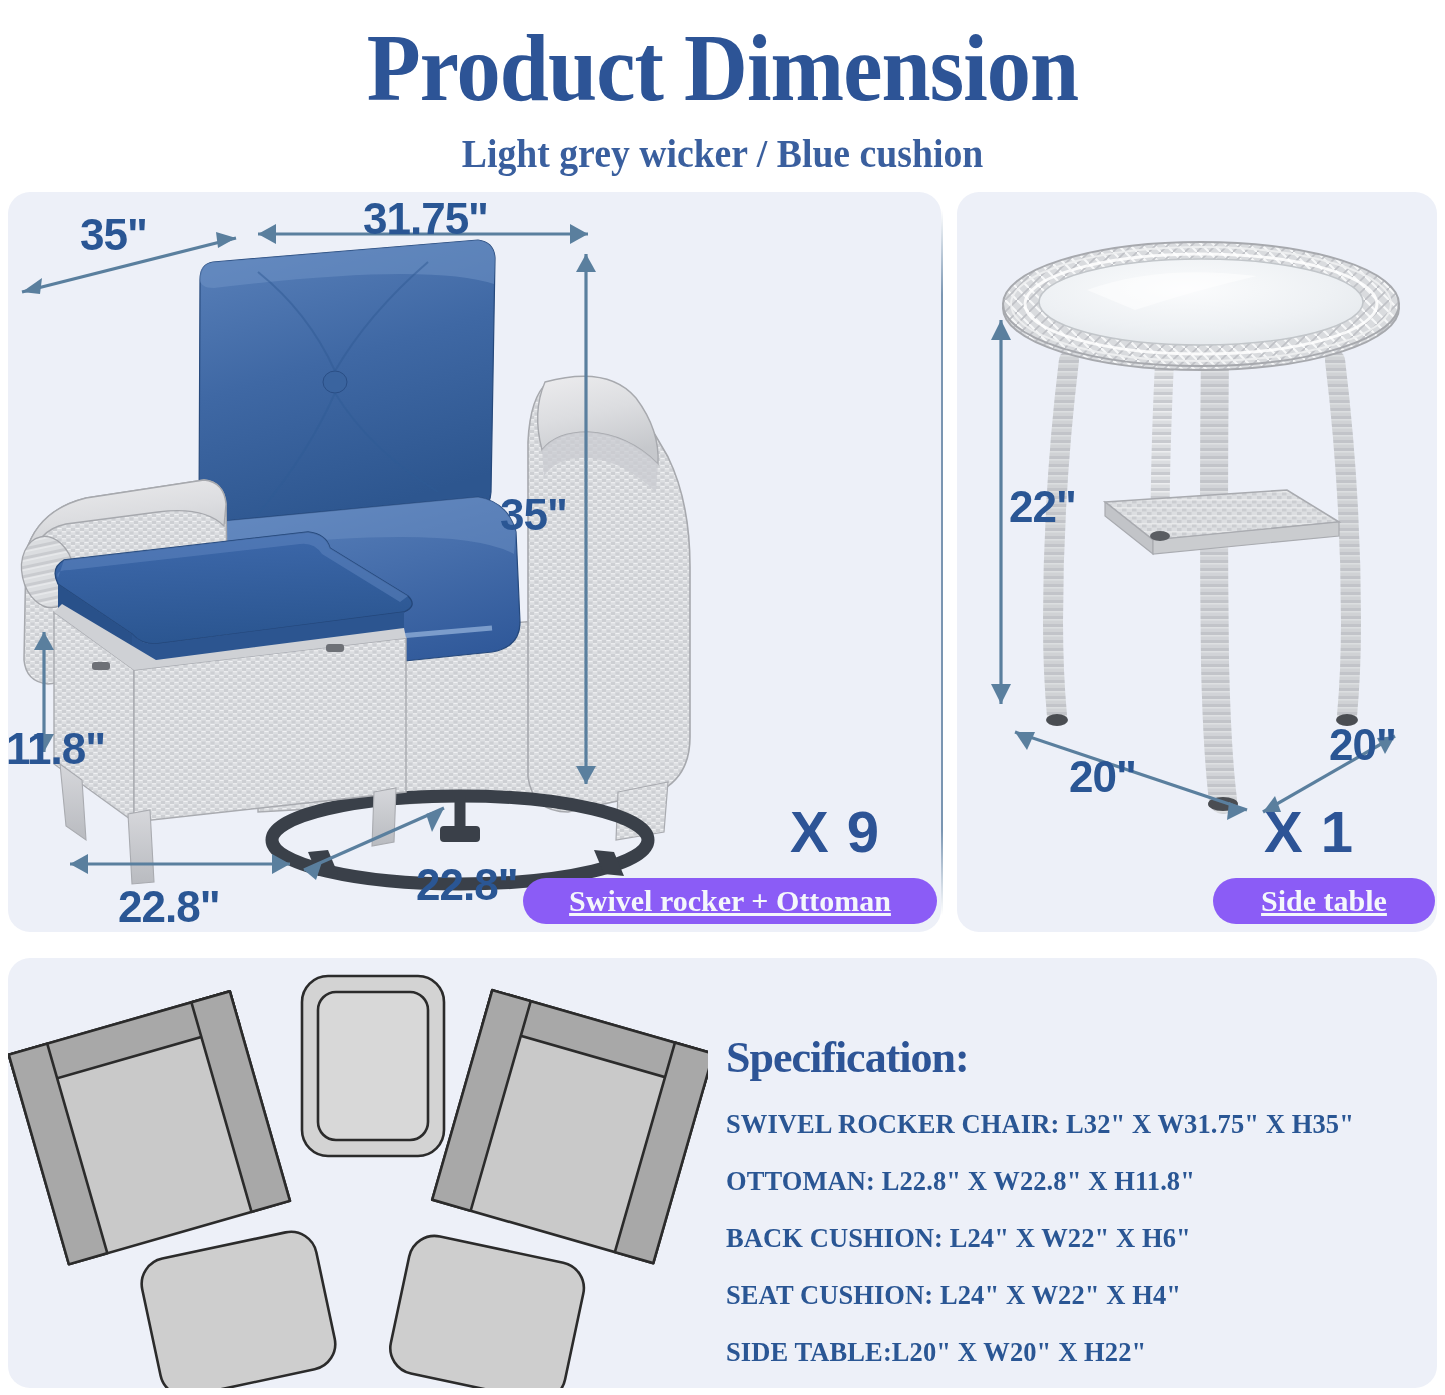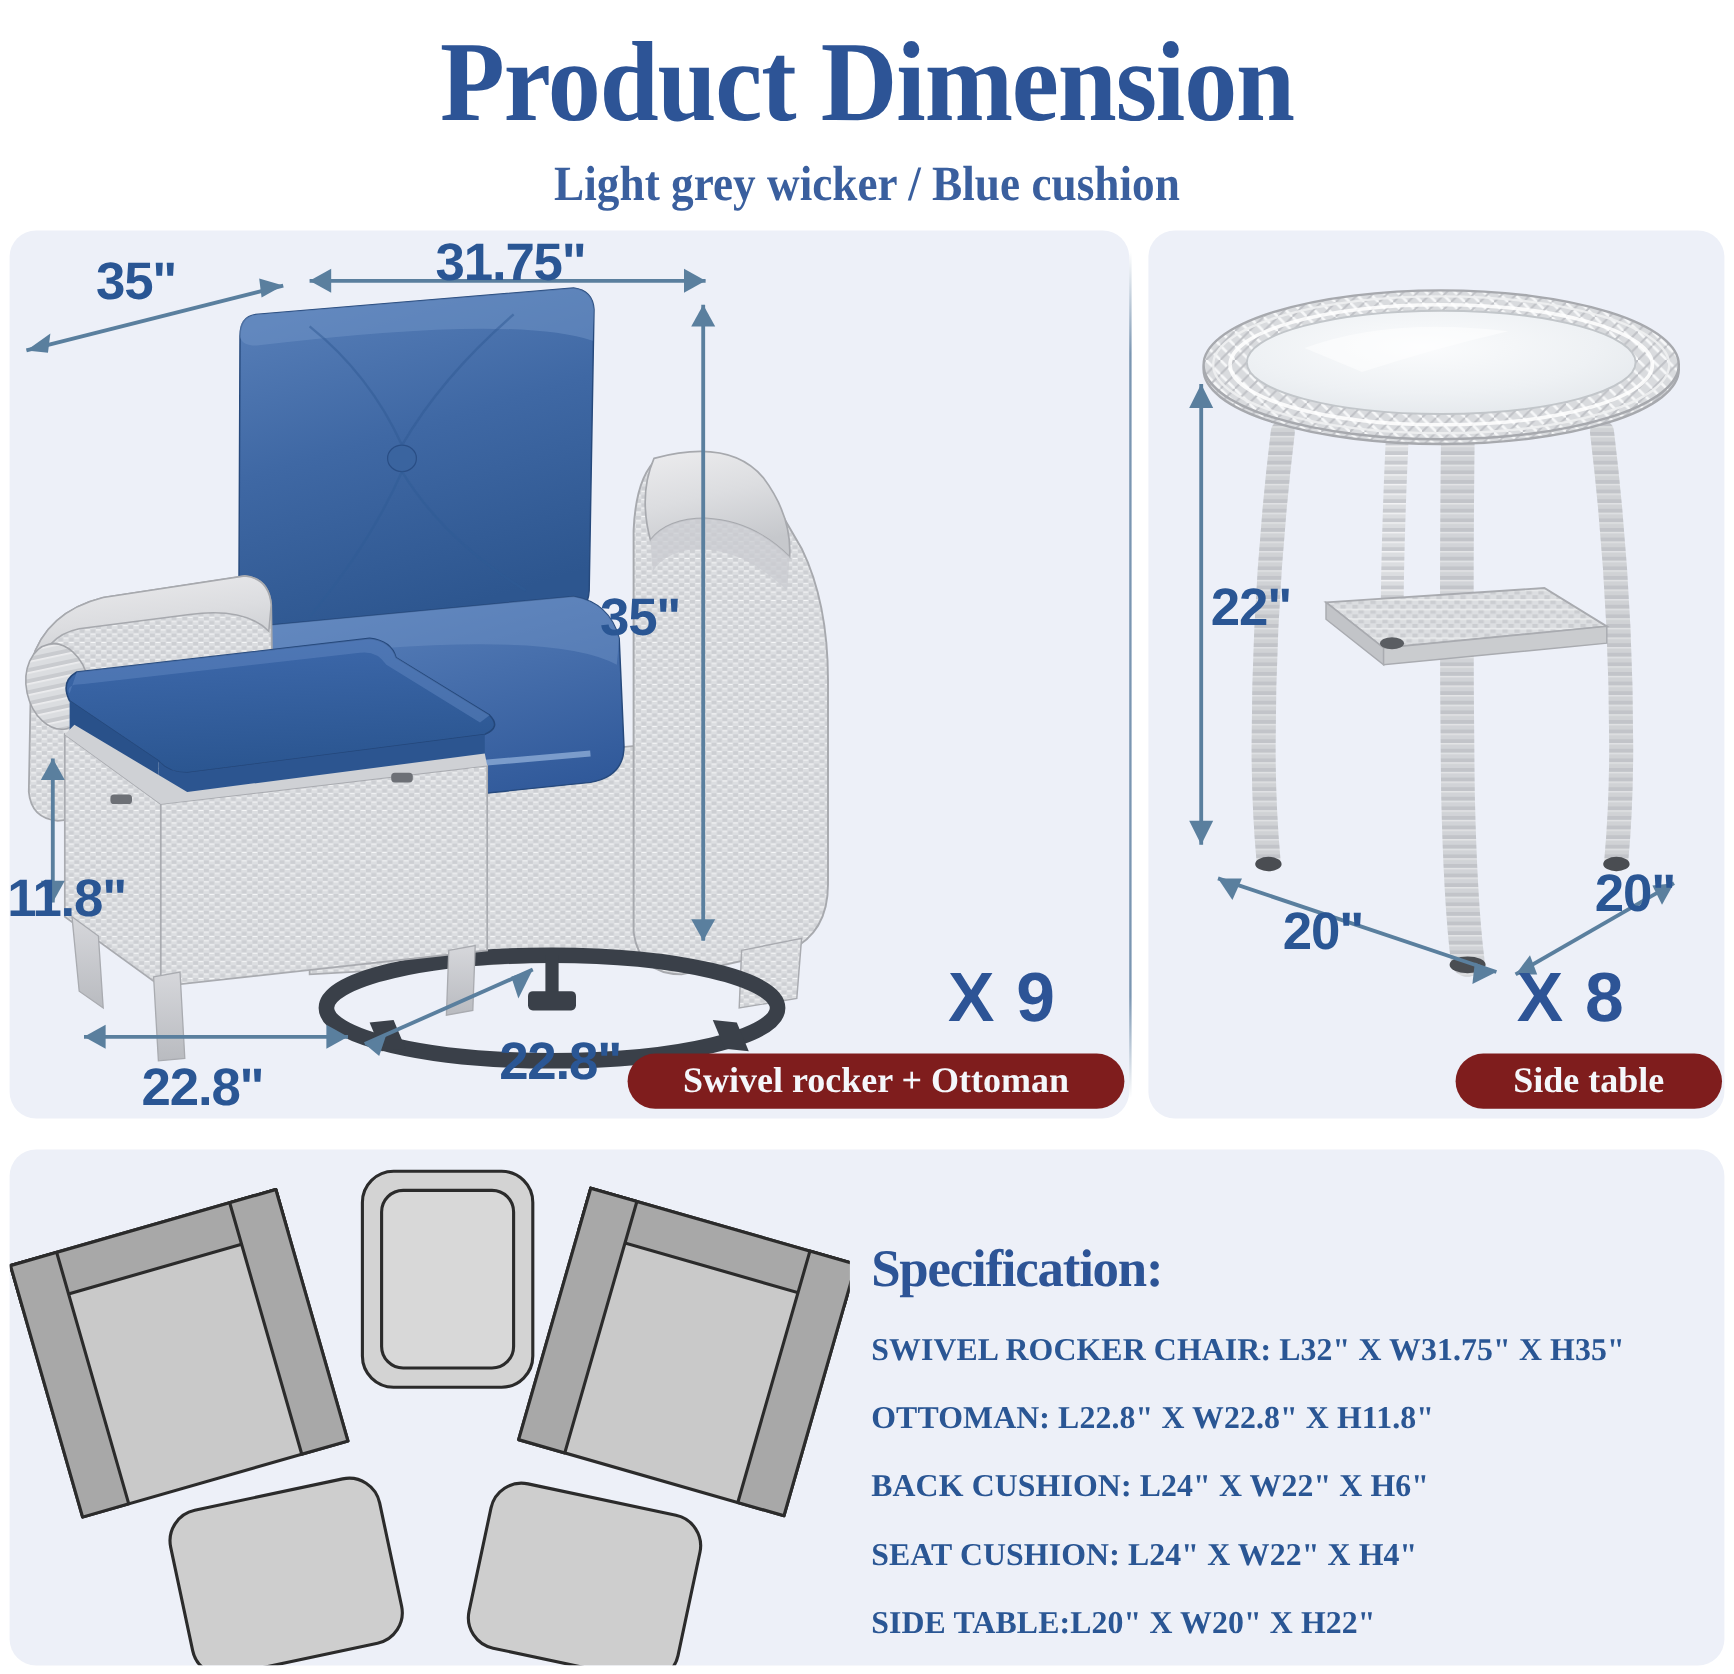--- a/index.html
+++ b/index.html
@@ -68,30 +68,31 @@
     font-weight: bold;
     font-size: 58px;
     color: #2d5496;
     letter-spacing: 1px;
     white-space: nowrap;
   }
 
   
   .badge {
     position: absolute;
-    background: #7f1d1d;
+    background: #8b5cf6;
     color: #f4f7fb;
     border-radius: 40px;
     font-family: "Liberation Serif", serif;
     font-weight: bold;
     text-align: center;
     white-space: nowrap;
     display: flex;
     align-items: center;
     justify-content: center;
+    text-decoration: underline;
   }
   #badge-chair { left: 523px; top: 878px; width: 414px; height: 46px; font-size: 30px; }
   #badge-table { left: 1213px; top: 878px; width: 222px; height: 46px; font-size: 30px; }
 
   
   .spec-wrap { position: absolute; left: 726px; top: 1032px; width: 700px; }
   .spec-title {
     font-family: "Liberation Serif", serif;
     font-weight: bold;
     font-size: 44px;
@@ -336,21 +337,21 @@
     </g>
   </svg>
 
   <div class="dim" style="left:52px; top:290px; font-size:44px;">22"</div>
   <div class="dim" style="left:112px; top:560px; font-size:44px;">20"</div>
   <div class="dim" style="left:372px; top:528px; font-size:44px;">20"</div>
 </div>
 
 <div class="panel-divider"></div>
 
-<div class="xcount" style="left:1264px; top:798px;">X 8</div>
+<div class="xcount" style="left:1264px; top:798px;">X 1</div>
 <div class="badge" id="badge-table">Side table</div>
 
 <div class="panel" id="panel-bottom">
 
   <svg class="abs" width="700" height="430" viewBox="0 0 700 430">
     <g stroke="#2b2b2b" stroke-width="2.6" stroke-linejoin="round">
 
       <g transform="rotate(-16 150 160)">
         <rect x="24" y="58" width="230" height="218" fill="#c9c9c9"></rect>
         <rect x="24" y="58" width="230" height="36" fill="#a8a8a8"></rect>

